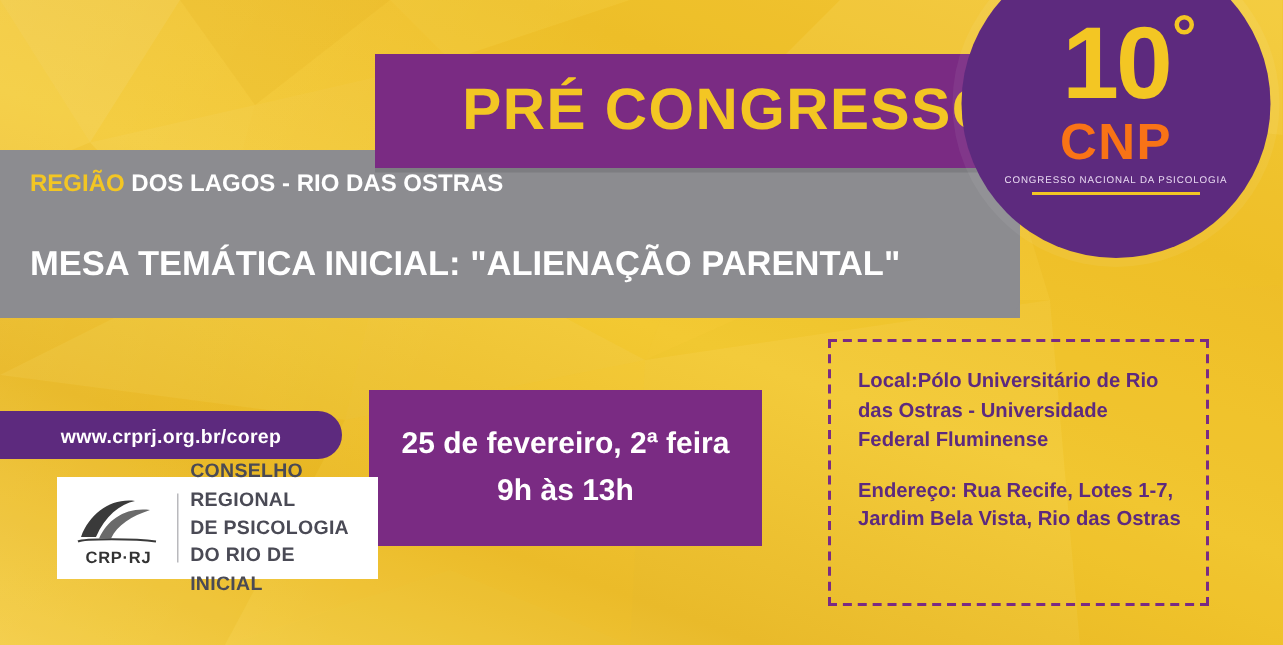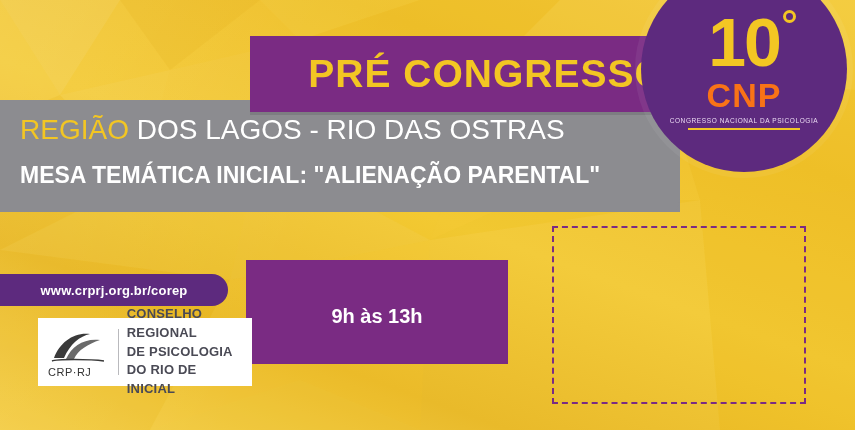--- a/index.html
+++ b/index.html
@@ -36,21 +36,21 @@
     position:absolute;left:-20px;top:100px;width:700px;height:112px;
     background:#8c8c90;
     clip-path:polygon(0 0, 700px 0, 700px 112px, 0 112px);
   }
   .grey-band::after{
     content:"";position:absolute;right:-46px;top:0;width:60px;height:112px;
     background:#8c8c90;
     clip-path:polygon(0 0, 46px 0, 10px 112px, 0 112px);
   }
   .line2{
-    position:absolute;left:40px;top:14px;font-size:28px;font-weight:normal;
+    position:absolute;left:40px;top:14px;font-size:16px;font-weight:bold;
     white-space:nowrap;
   }
   .line2 .em{color:#f3c623;}
   .line2 .rest{color:#ffffff;}
   .line3{
     position:absolute;left:40px;top:62px;color:#ffffff;font-size:23px;font-weight:bold;
     white-space:nowrap;
   }
 
   
@@ -107,22 +107,22 @@
   .url-pill span{color:#ffffff;font-size:13px;font-weight:bold;letter-spacing:0.2px;text-align:center;}
 
   
   .crp-card{
     position:absolute;left:38px;top:318px;width:214px;height:68px;background:#ffffff;
     display:flex;align-items:center;gap:8px;padding:0 10px;box-sizing:border-box;
   }
   .crp-mark{width:62px;height:52px;flex:0 0 62px;position:relative;}
   .crp-mark .bird{position:absolute;left:2px;top:2px;}
   .crp-mark .crprj{
-    position:absolute;left:0;bottom:0;width:62px;
-    font-size:11px;font-weight:normal;color:#333;letter-spacing:0.5px;
+    position:absolute;left:0;bottom:0;width:62px;text-align:center;
+    font-size:11px;font-weight:bold;color:#333;letter-spacing:0.5px;
   }
   .crp-divider{width:1px;height:46px;background:#b9b9bd;}
   .crp-text{
     color:#4a4a55;font-size:13px;line-height:1.45;font-weight:bold;letter-spacing:0.2px;
   }
 </style>
 </head>
 <body>
 
 <div class="poster">
@@ -170,24 +170,27 @@
     <div class="logo-10">
       <span>10</span>
       <span class="deg"></span>
     </div>
     <div class="logo-cnp">CNP</div>
     <div class="logo-sub">CONGRESSO NACIONAL DA PSICOLOGIA</div>
     <div class="logo-underline"></div>
   </div>
 
   <div class="date-box">
+    <div class="date-line1">25 de fevereiro, 2ª feira</div>
     <div class="date-line2">9h às 13h</div>
   </div>
 
   <div class="info-box">
+    <p>Local:Pólo Universitário de Rio das Ostras - Universidade Federal Fluminense</p>
+    <p>Endereço: Rua Recife, Lotes 1-7, Jardim Bela Vista, Rio das Ostras</p>
   </div>
 
   <div class="url-pill">
     <span>www.crprj.org.br/corep</span>
   </div>
 
   <div class="crp-card">
     <div class="crp-mark">
       <svg class="bird" width="58" height="36" viewBox="0 0 58 36" xmlns="http://www.w3.org/2000/svg">
         <path d="M4 30 C10 14, 24 4, 40 6 C30 8, 20 16, 14 30 Z" fill="#3a3a3a"></path>

